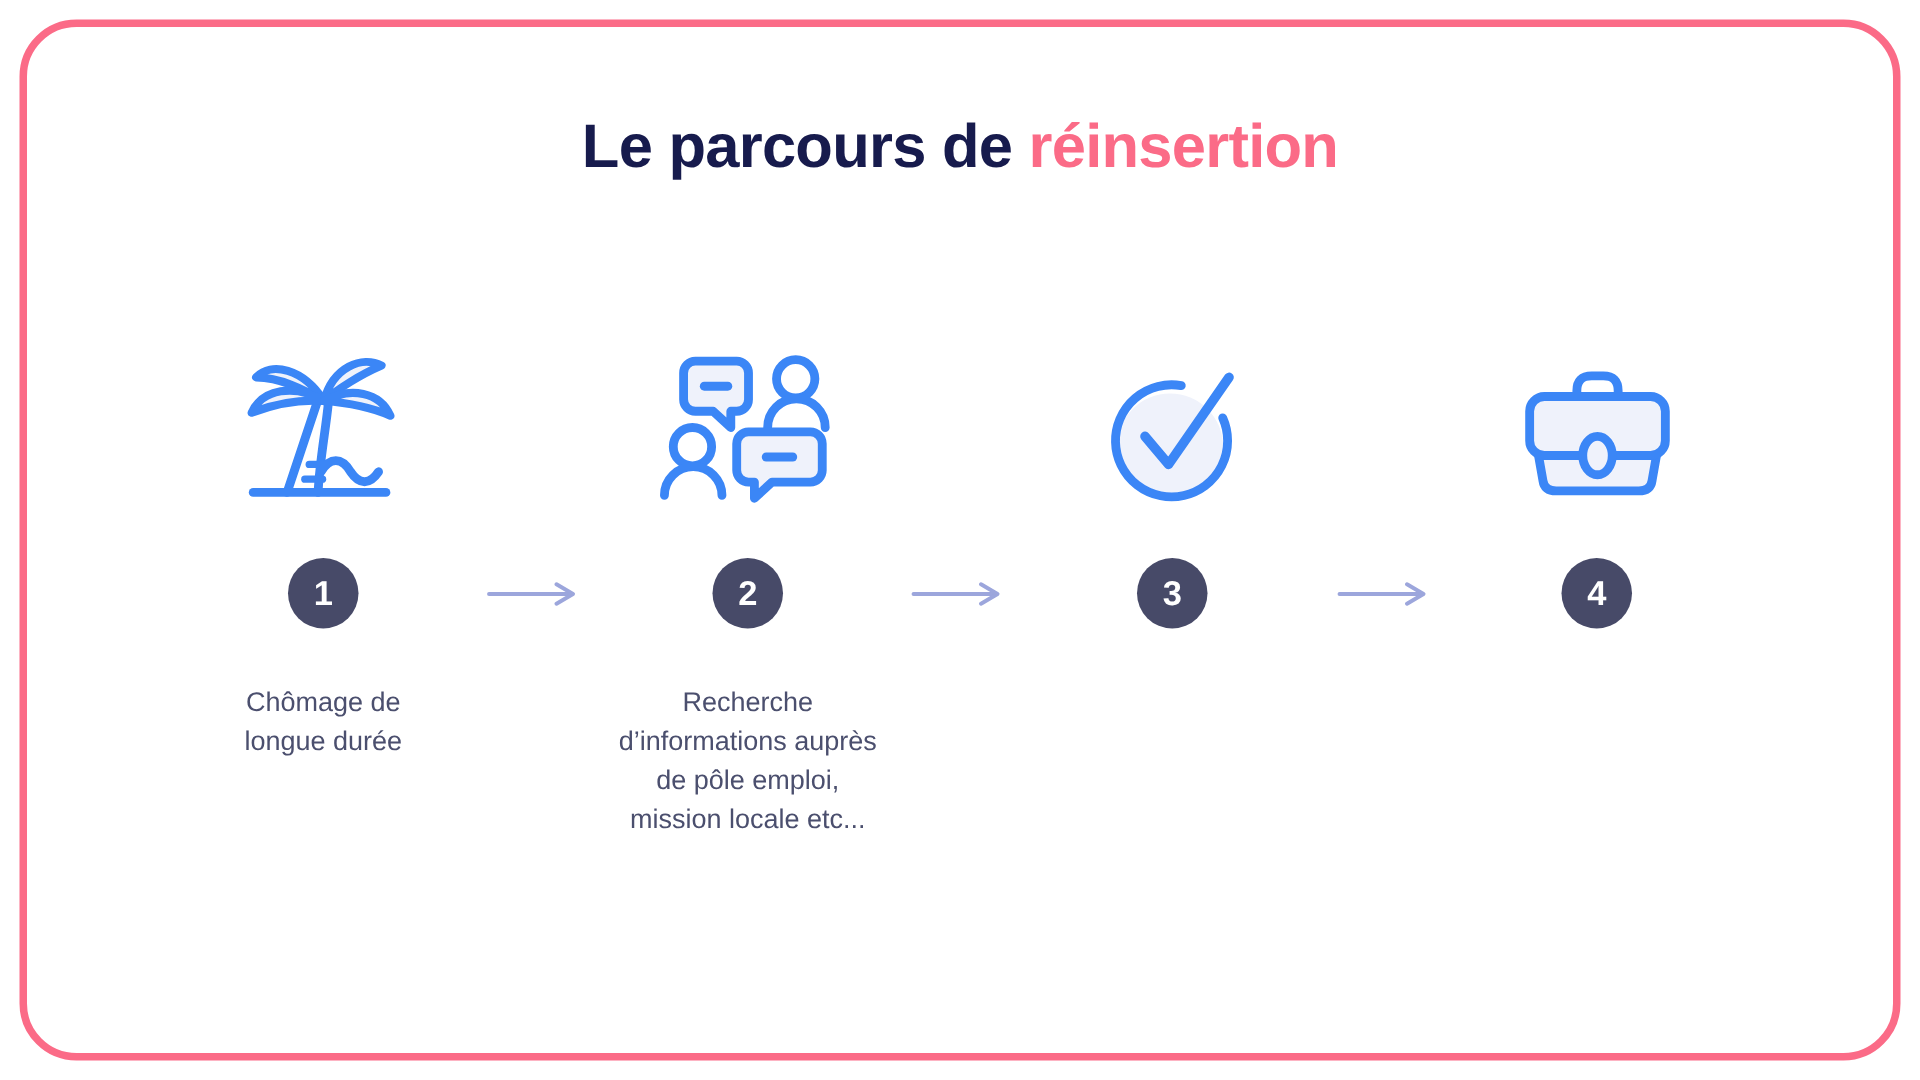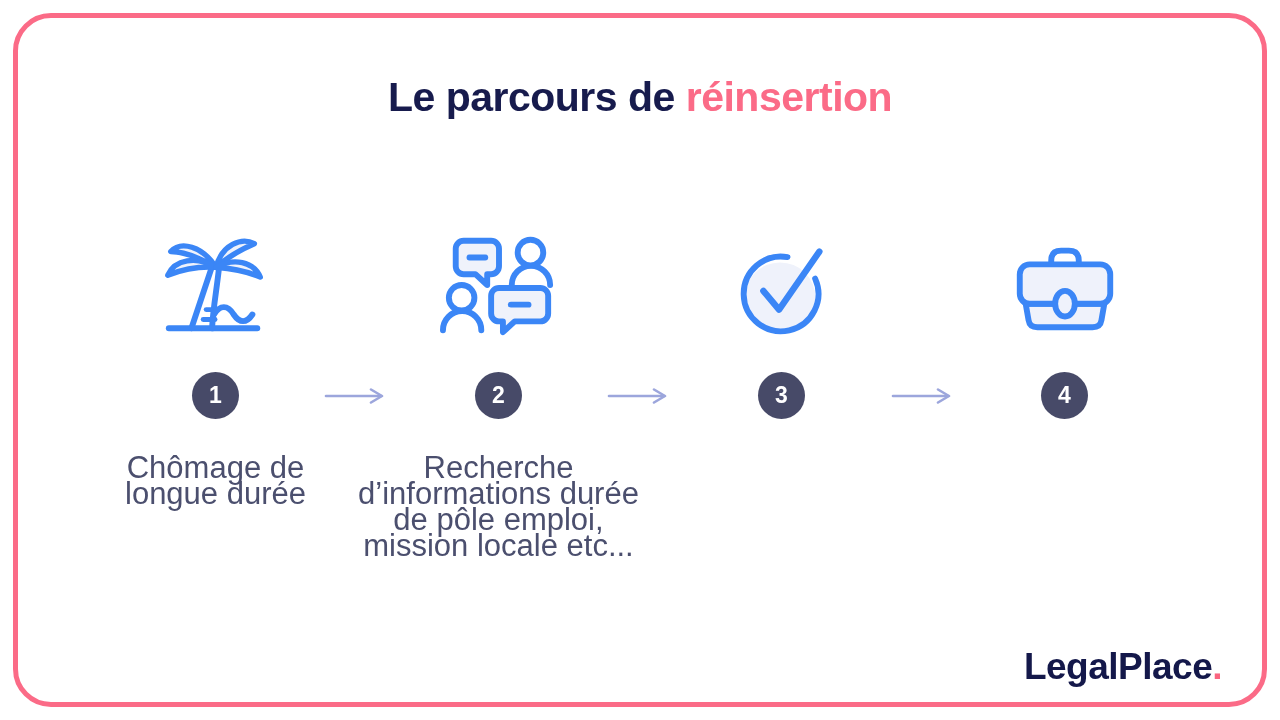--- a/index.html
+++ b/index.html
@@ -19,21 +19,21 @@
   .steps{
     position:absolute;top:224px;left:74px;width:1132px;display:flex;
   }
   .step{width:283px;display:flex;flex-direction:column;align-items:center;}
   .icon-box{height:122px;display:flex;align-items:center;justify-content:center;}
   .badge{
     margin-top:26px;width:47px;height:47px;border-radius:50%;background:#474A68;
     color:#ffffff;font-size:23px;font-weight:700;display:flex;align-items:center;justify-content:center;
   }
   .label{
-    margin-top:36px;font-size:31px;line-height:26px;color:#4B4F6E;
+    margin-top:36px;font-size:18px;line-height:26px;color:#4B4F6E;
     text-align:center;white-space:pre-line;
   }
   .arrow{position:absolute;top:388px;}
   .arrow-1{left:324px;} .arrow-2{left:607px;} .arrow-3{left:891px;}
   .logo{
     position:absolute;right:58px;bottom:32px;
     font-size:37px;font-weight:700;color:#14184A;letter-spacing:-0.5px;
   }
   .logo .dot{color:#FA6580;}
 </style>
@@ -81,21 +81,21 @@
             <path d="M73 55 A19.5 19.5 0 0 1 112 55"></path>
             <circle cx="22" cy="68" r="13" fill="#ffffff"></circle>
             <path d="M3 101 A19.5 19.5 0 0 1 42 101"></path>
             <path d="M60 58 H102 A8 8 0 0 1 110 66 V84 A8 8 0 0 1 102 92 H76 L64 103 V92 H60 A8 8 0 0 1 52 84 V66 A8 8 0 0 1 60 58 Z" fill="#EFF2FB"></path>
             <path d="M72 75 H90"></path>
           </g>
         </svg>
       </div>
       <div class="badge">2</div>
       <div class="label">Recherche
-d’informations durée
+d’informations auprès
 de pôle emploi,
 mission locale etc...</div>
     </div>
 
     <div class="step">
       <div class="icon-box">
         <svg width="118" height="112" viewBox="0 0 120 110">
           <circle cx="58" cy="68" r="36" fill="#EFF2FB"></circle>
           <g fill="none" stroke="#3B86F6" stroke-linecap="round" stroke-linejoin="round">
             <path d="M65.6 26.6 A38 38 0 1 0 93.7 48.5" stroke-width="6"></path>
@@ -134,14 +134,13 @@
         <path d="M47 1.5 L58 8 L47 14.5"></path>
     </g>
   </svg>
   <svg class="arrow arrow-3" width="66" height="16" viewBox="0 0 66 16">
     <g fill="none" stroke="#9CA6DC" stroke-width="2.6" stroke-linecap="round" stroke-linejoin="round">
       <path d="M2 8 H57"></path>
         <path d="M47 1.5 L58 8 L47 14.5"></path>
     </g>
   </svg>
 
-  <div class="logo"><span>LegalPlace</span><span class="dot">.</span></div>
 </div>
 
 </body></html>

